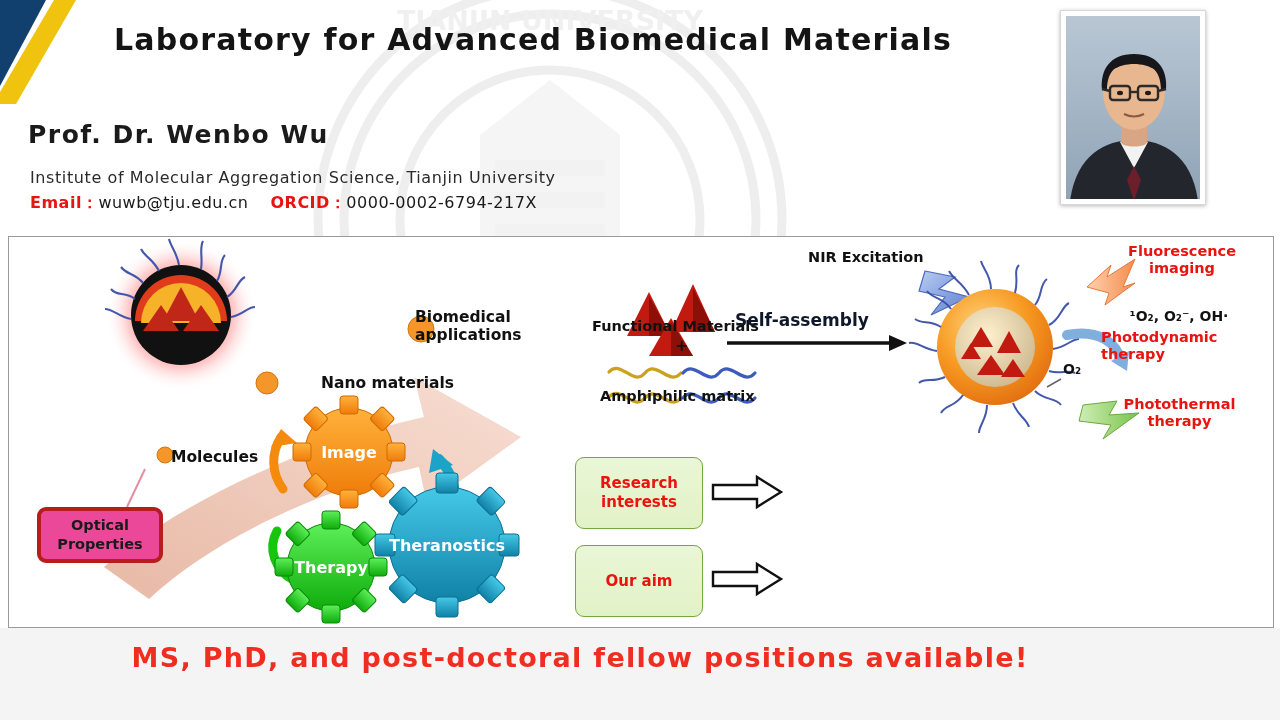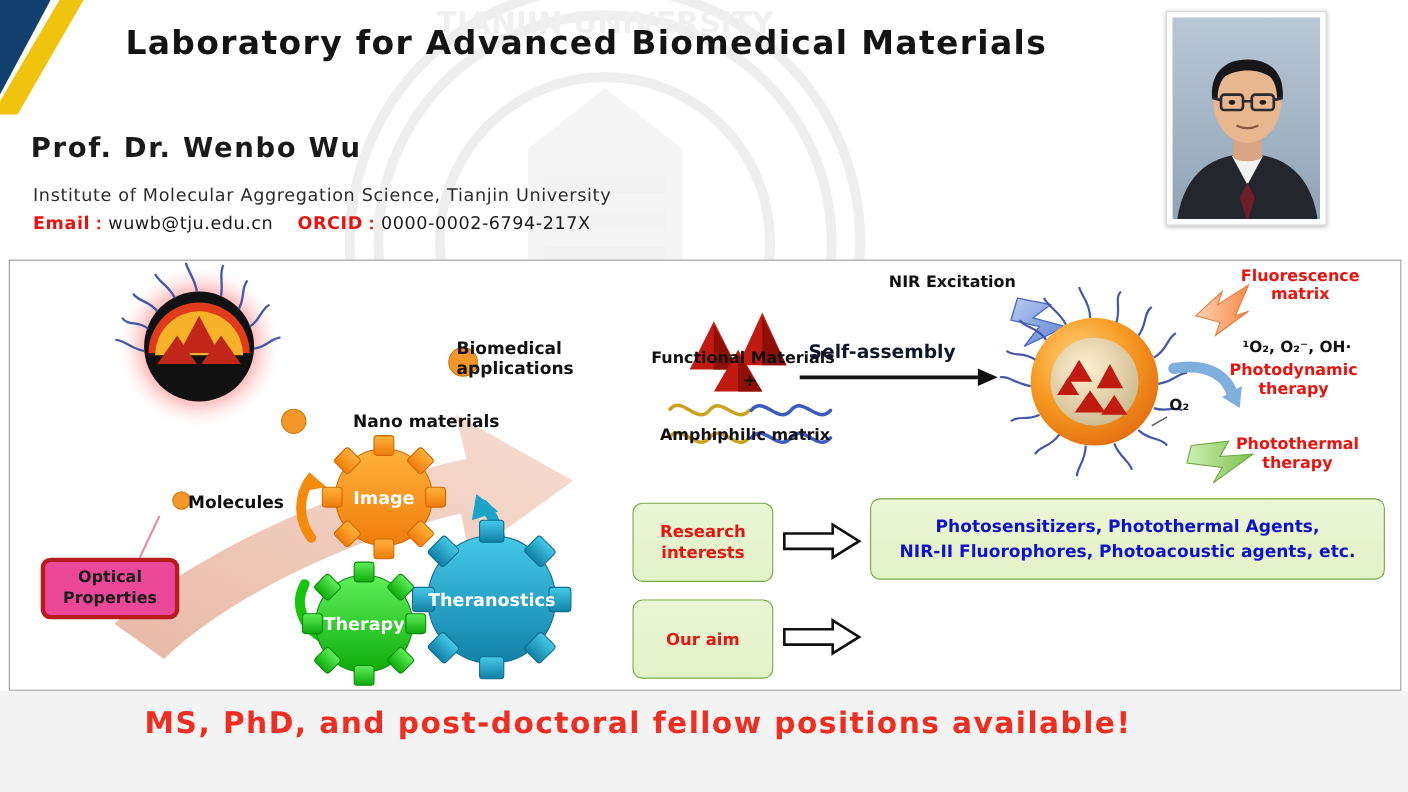--- a/index.html
+++ b/index.html
@@ -505,45 +505,41 @@
     <span>Amphiphilic matrix</span>
   </div>
   <div class="fig-label" style="left:726px; top:74px; font-size:17px; color:#0f172a;">
     <span>Self-assembly</span>
   </div>
   <div class="fig-label" style="left:799px; top:12px; font-size:14.5px; color:#111;">
     <span>NIR Excitation</span>
   </div>
   <div class="fig-label" style="left:1103px; top:6px; font-size:14.5px; color:#e8140f; text-align:center; width:140px;">
     <span style="white-space:pre-line;">Fluorescence
-matrix</span>
+imaging</span>
   </div>
   <div class="fig-label" style="left:1100px; top:71px; font-size:14px; color:#111; width:140px; text-align:center;">
     <span>¹O₂, O₂⁻, OH·</span>
   </div>
-  <div class="fig-label" style="left:1092px; top:92px; font-size:14.5px; color:#e8140f; text-align:center; width:150px;">
+  <div class="fig-label" style="left:1092px; top:92px; font-size:14.5px; color:#e8140f; width:150px;">
     <span style="white-space:pre-line;">Photodynamic
 therapy</span>
   </div>
   <div class="fig-label" style="left:1098px; top:159px; font-size:14.5px; color:#e8140f; text-align:center; width:145px;">
     <span style="white-space:pre-line;">Photothermal
 therapy</span>
   </div>
   <div class="fig-label" style="left:1054px; top:124px; font-size:14px; color:#111;">
     <span>O₂</span>
   </div>
 
   <div class="tagbox small" style="left:566px; top:220px; width:128px; height:72px;">
     <span style="white-space:pre-line;">Research
 interests</span>
   </div>
-  <div class="tagbox wide" style="left:782px; top:216px; width:468px; height:74px;">
-    <span style="white-space:pre-line;">Photosensitizers, Photothermal Agents,
-NIR-II Fluorophores, Photoacoustic agents, etc.</span>
-  </div>
 
   <div class="tagbox small" style="left:566px; top:308px; width:128px; height:72px;">
     <span style="white-space:pre-line;">Our aim</span>
   </div>
 </div>
 
 <div class="bottom-banner">
   <div class="banner-text">MS, PhD, and post-doctoral fellow positions available!</div>
 </div>
 

